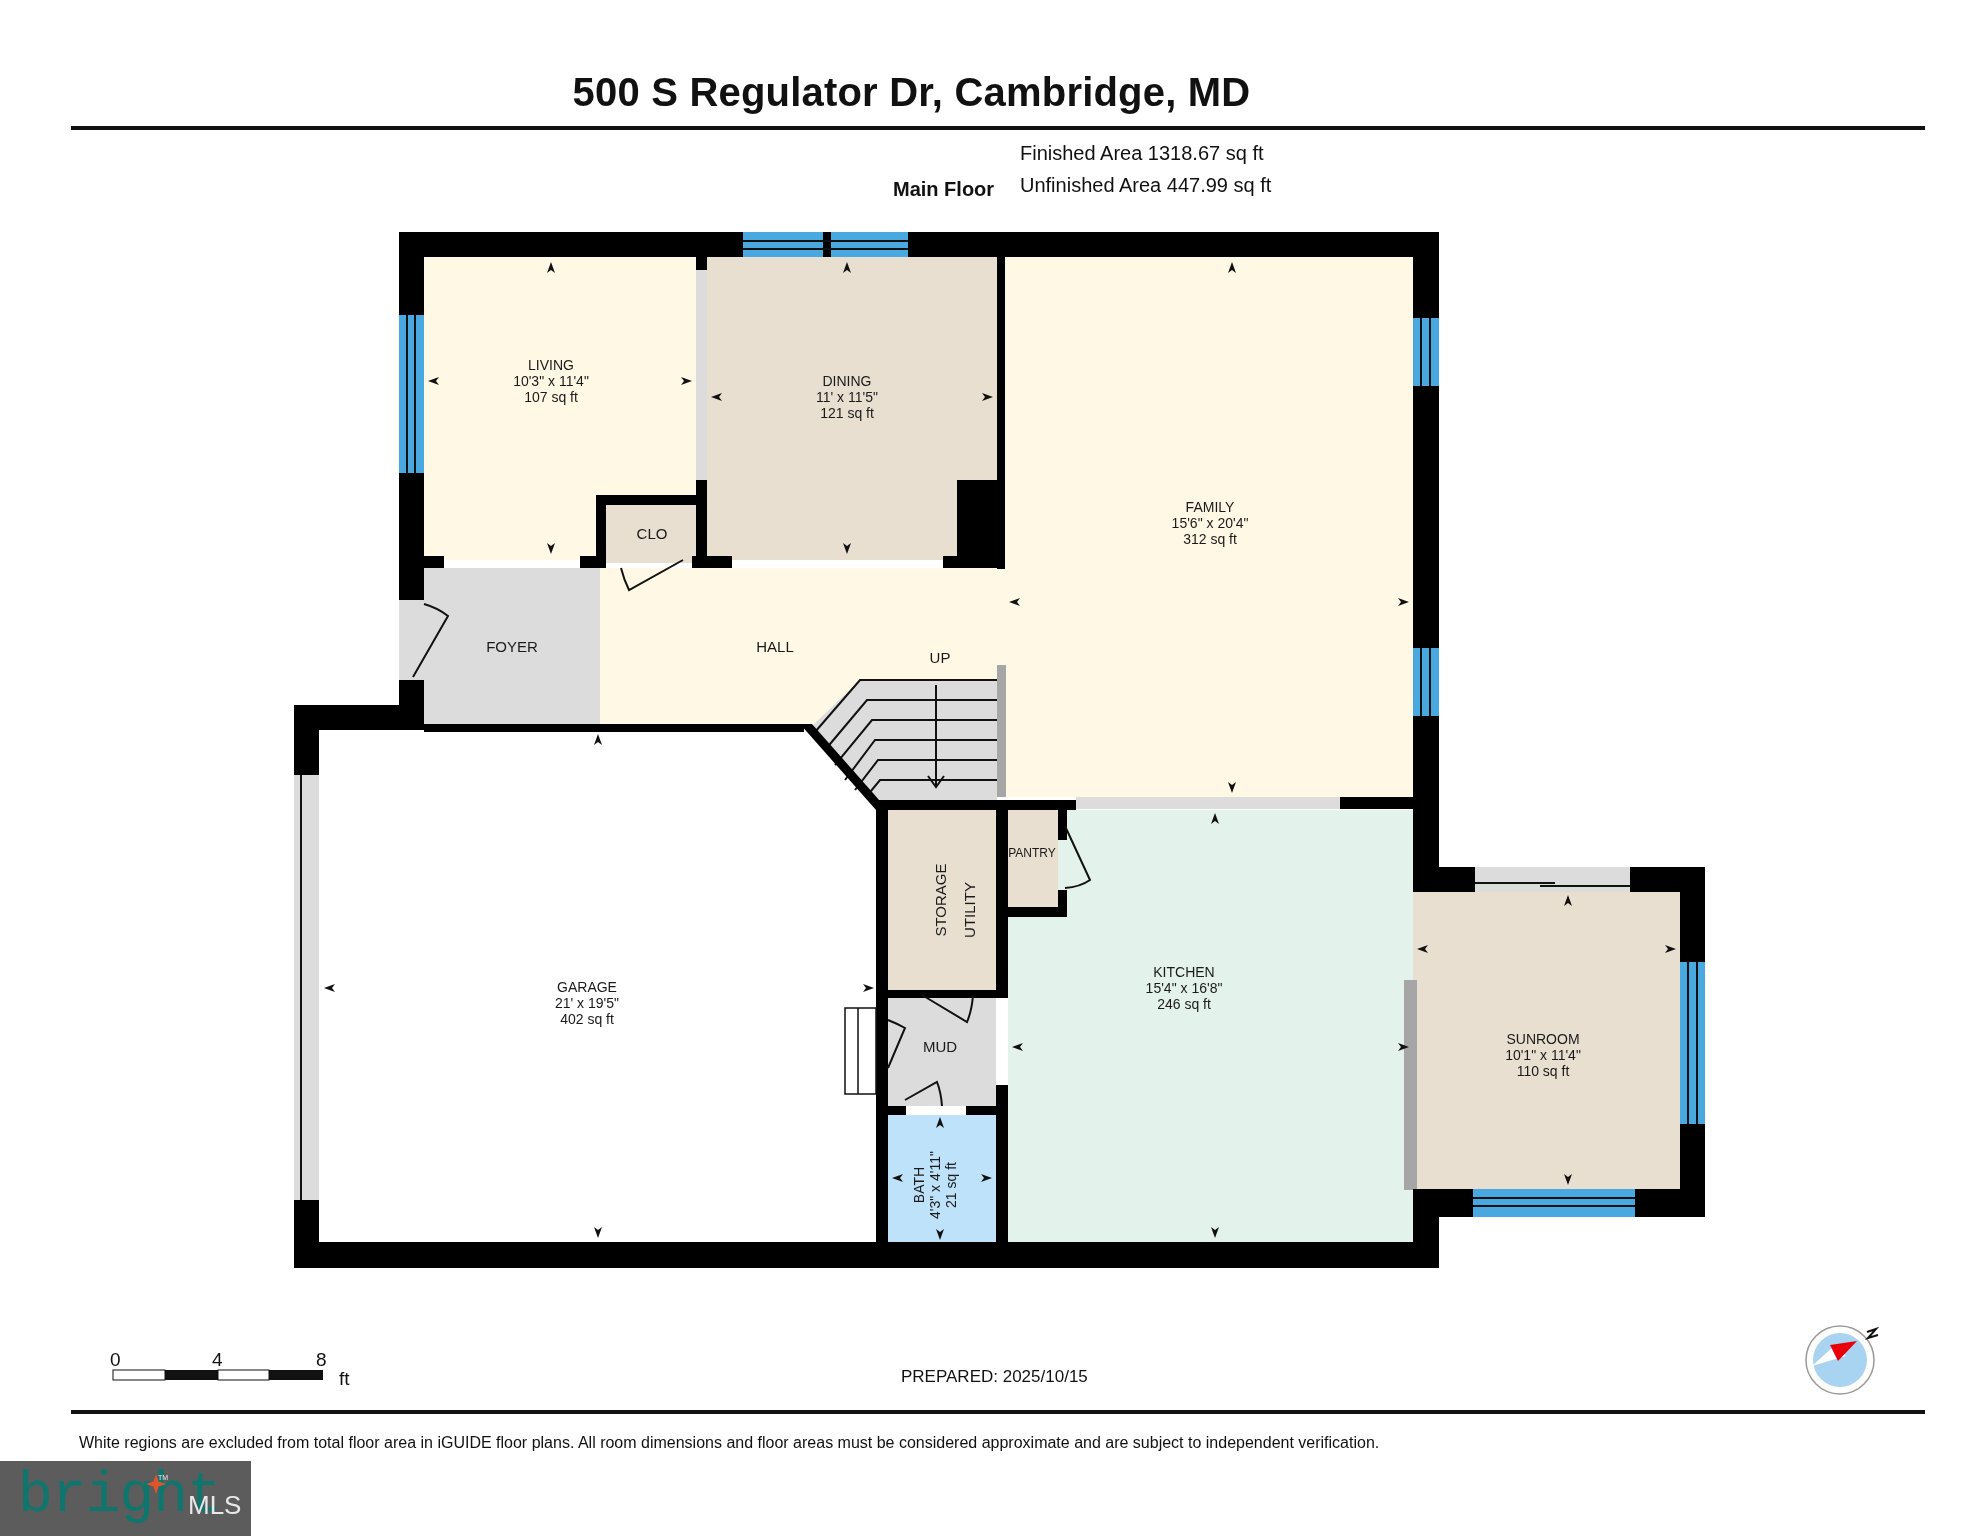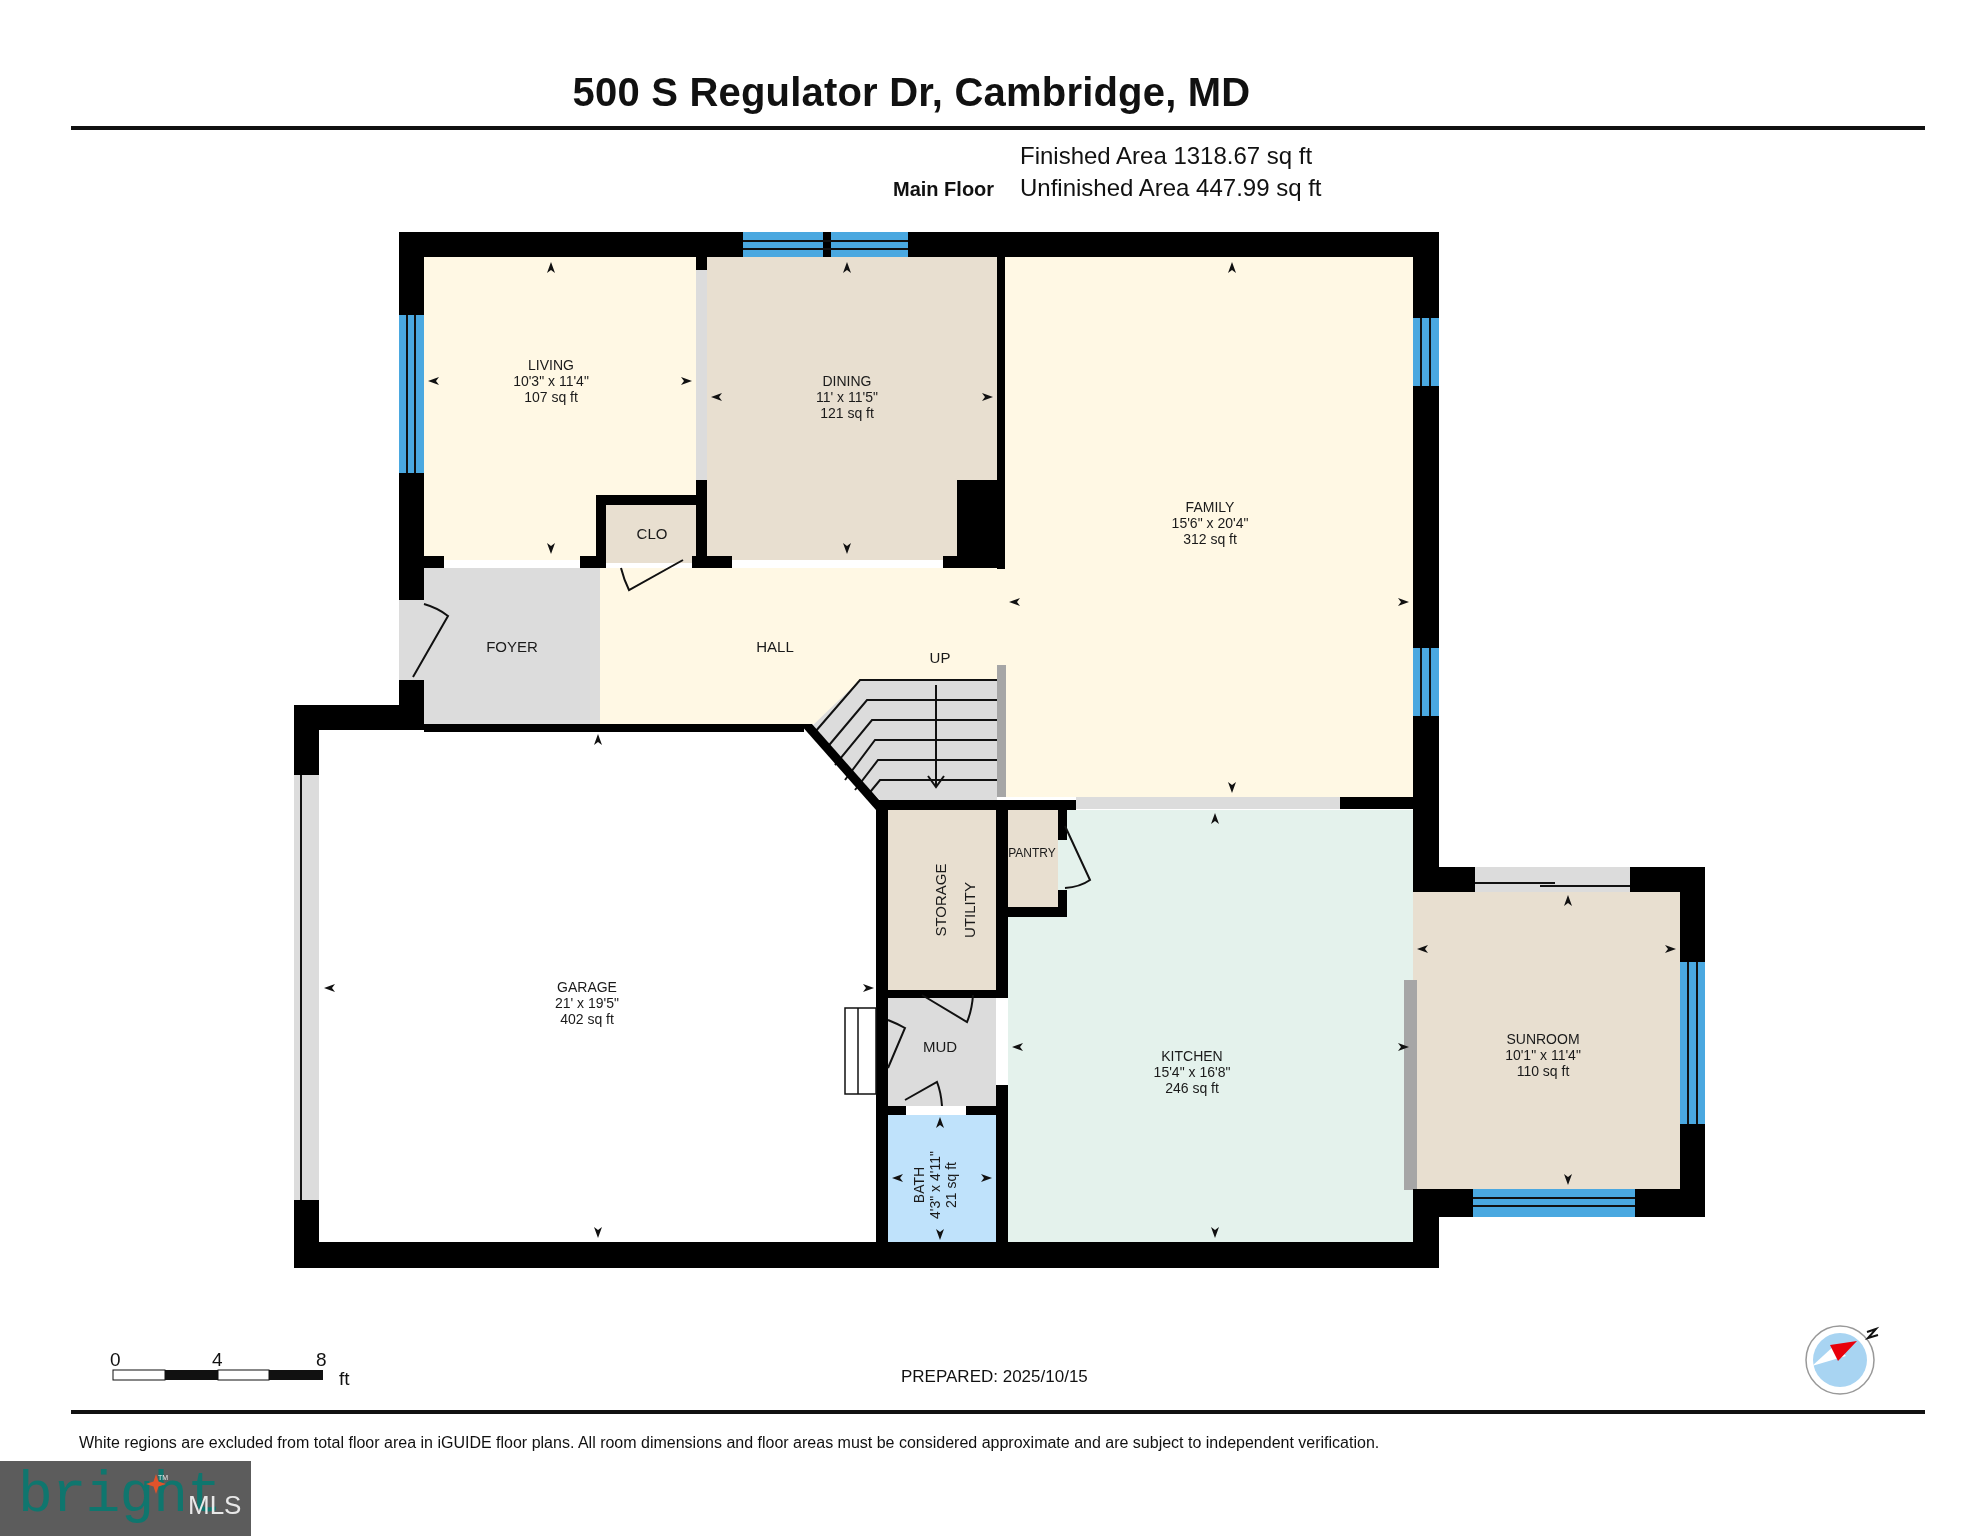--- a/index.html
+++ b/index.html
@@ -1,21 +1,21 @@
 <!DOCTYPE html>
 <html><head>
 <meta charset="utf-8">
 <style>
   html,body{margin:0;padding:0;background:#fff;}
   body{width:1987px;height:1536px;position:relative;overflow:hidden;font-family:"Liberation Sans",sans-serif;color:#111;}
   .abs{position:absolute;}
   .title{left:0;width:1823px;top:70px;text-align:center;font-size:40px;font-weight:bold;letter-spacing:0.2px;}
   .rule{left:71px;width:1854px;height:4px;background:#111;}
   .floor-label{left:893px;top:142px;font-size:20px;font-weight:bold;margin-top:36px;}
-  .area-line{left:1020px;font-size:24px;}
+  .area-line{left:1020px;font-size:20px;}
   .plan{left:0;top:0;width:1987px;height:1536px;}
   .room-text{position:absolute;text-align:center;font-size:14px;line-height:16px;color:#1a1a1a;transform:translate(-50%,-50%);white-space:nowrap;}
   .room-text .name{display:block;}
   .lbl{position:absolute;font-size:15px;color:#1a1a1a;transform:translate(-50%,-50%);white-space:nowrap;}
   .vert{transform:translate(-50%,-50%) rotate(-90deg);}
   .prepared{left:901px;top:1367px;font-size:17px;}
   .scale-num{font-size:19px;top:1349px;}
   .disclaimer{left:79px;top:1434px;font-size:16px;}
   .logo{left:0;top:1461px;width:251px;height:75px;background:#5c5c5c;}
   .logo-word{left:18px;top:1463px;font-family:Liberation Mono, monospace;font-size:58px;color:#0f766e;letter-spacing:-1px;}
@@ -213,21 +213,21 @@
 <div class="room-text" style="left:1210px;top:523px;">
   <span class="name">FAMILY</span>
   <span class="name">15'6" x 20'4"</span>
   <span class="name">312 sq ft</span>
 </div>
 <div class="room-text" style="left:587px;top:1003px;">
   <span class="name">GARAGE</span>
   <span class="name">21' x 19'5"</span>
   <span class="name">402 sq ft</span>
 </div>
-<div class="room-text" style="left:1184px;top:1072px;margin-left:8px;">
+<div class="room-text" style="left:1184px;top:988px;">
   <span class="name">KITCHEN</span>
   <span class="name">15'4" x 16'8"</span>
   <span class="name">246 sq ft</span>
 </div>
 <div class="room-text" style="left:1543px;top:1034px;margin-top:21px;">
   <span class="name">SUNROOM</span>
   <span class="name">10'1" x 11'4"</span>
   <span class="name">110 sq ft</span>
 </div>
 <div class="room-text vert" style="left:935px;top:1185px;">

